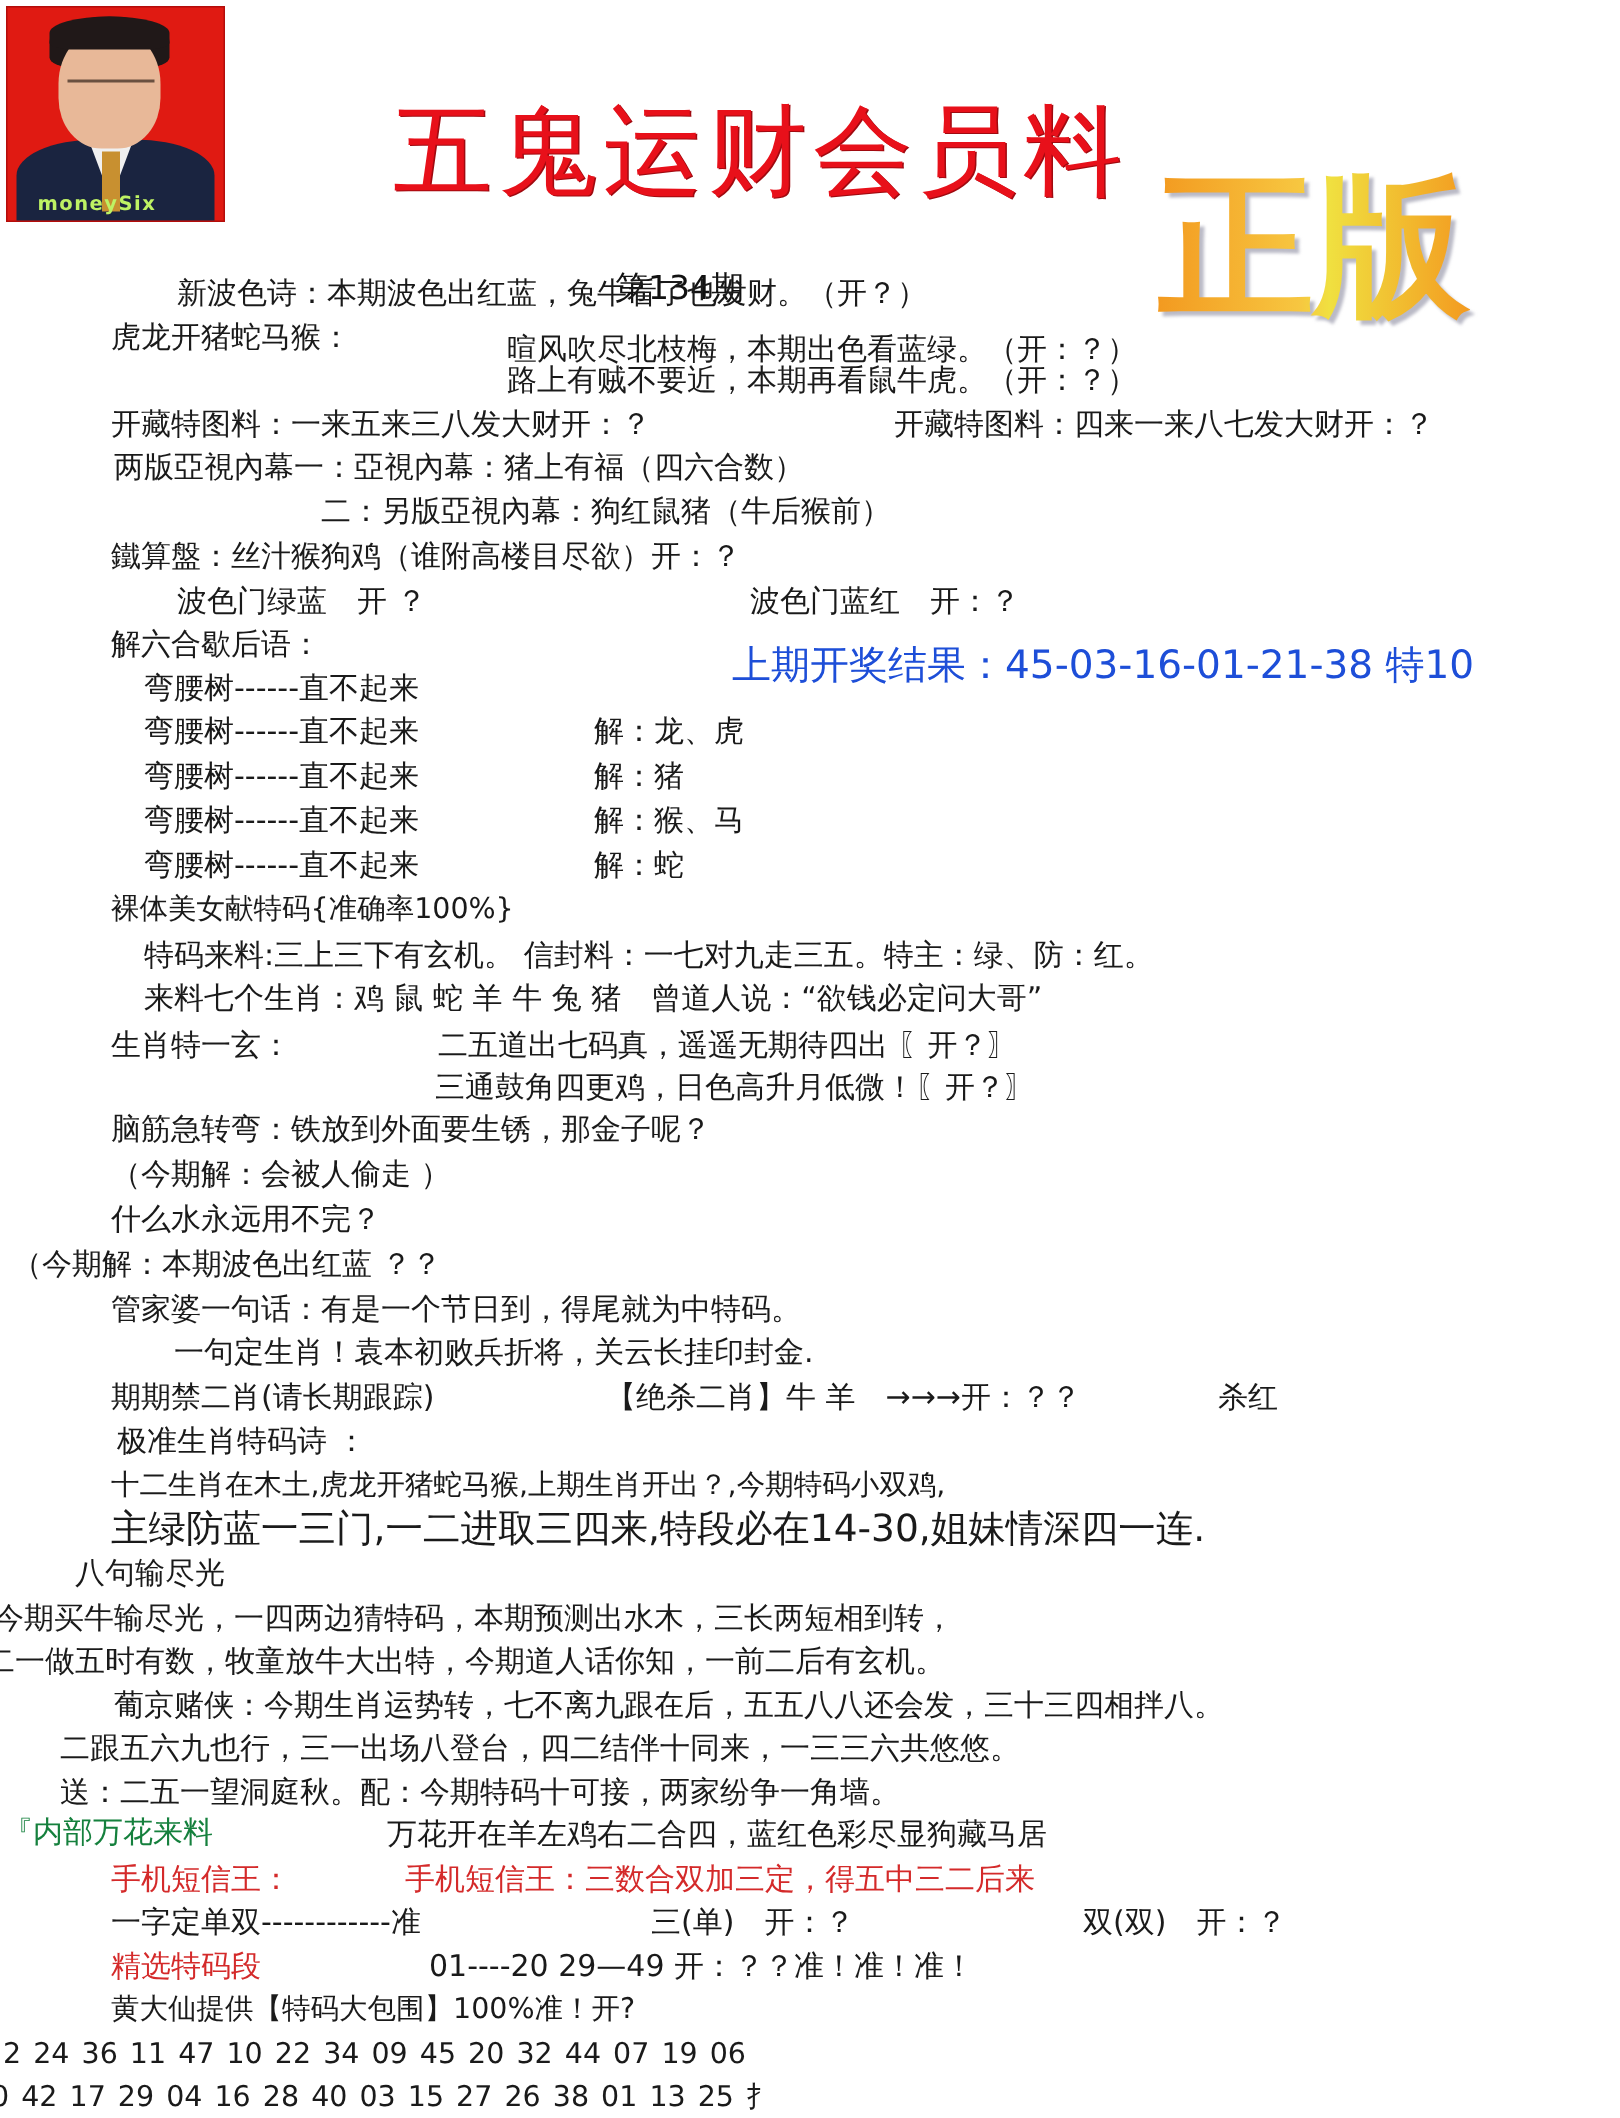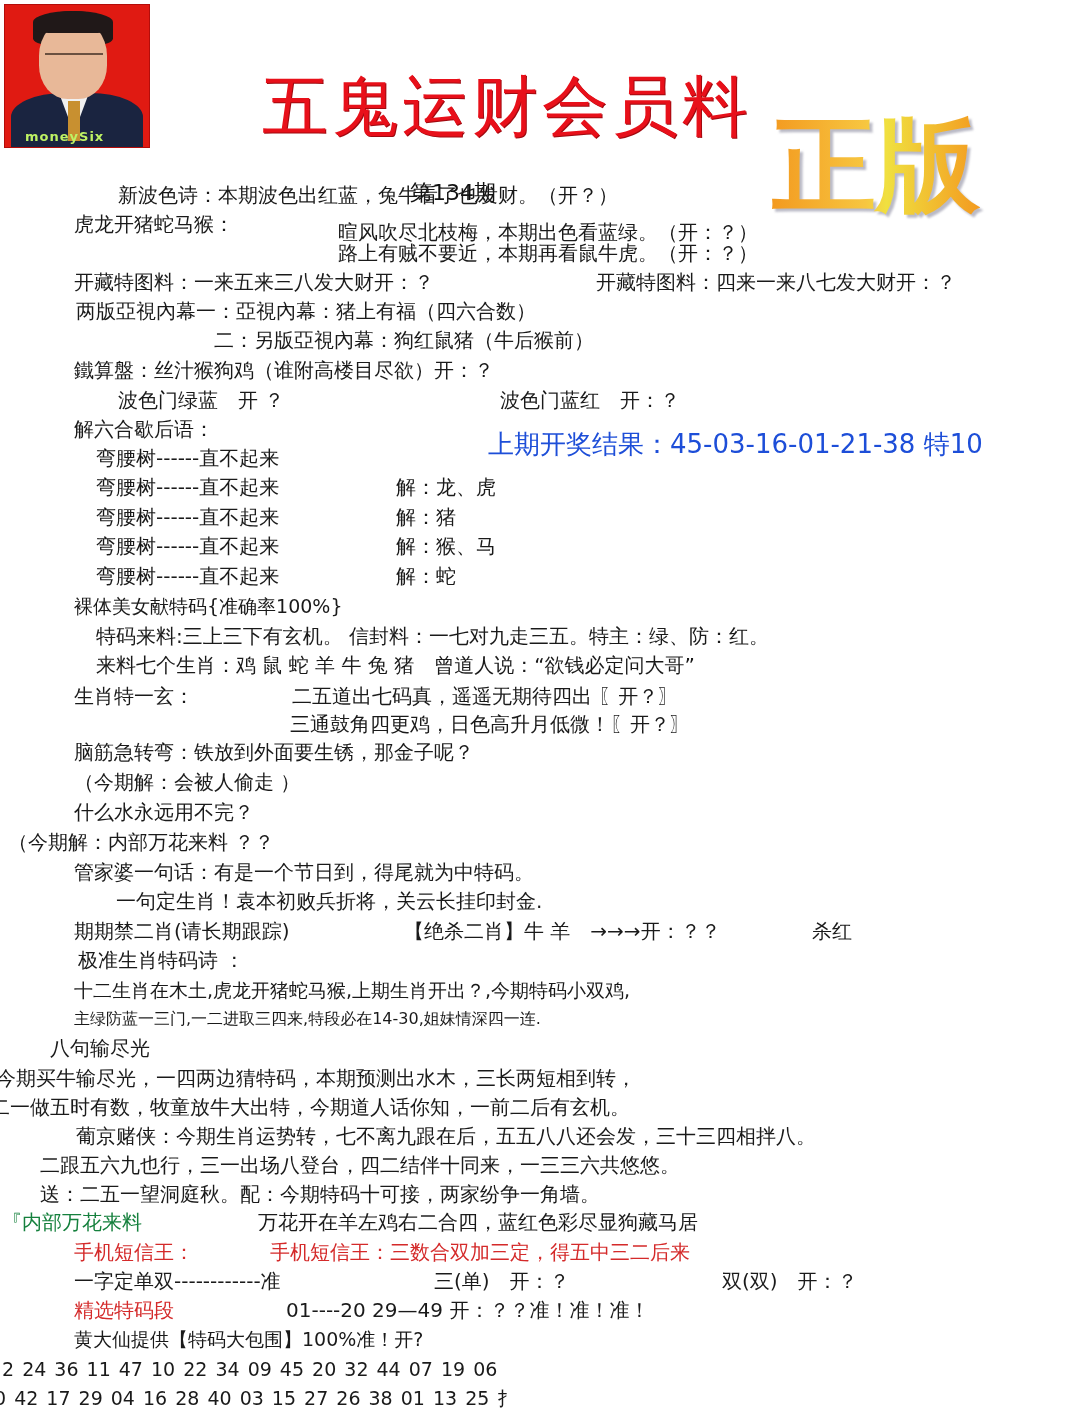--- a/index.html
+++ b/index.html
@@ -42,21 +42,21 @@
       position: absolute; left: 63px; top: 96px; width: 12px; height: 40px;
       background: #c89030;
     }
     .photo .logo {
       position: absolute; left: 20px; top: 124px; font-size: 13px; font-weight: bold;
       color: #bef264; letter-spacing: 1px; font-family: "DejaVu Sans", sans-serif;
     }
 
     .title {
       left: 262px; top: 66px; font-size: 66px; line-height: 80px; color: #e8101a;
-      font-family: Liberation Sans, sans-serif; letter-spacing: 4px;
+      font-family: Liberation Mono, monospace; letter-spacing: 4px;
       text-shadow: 1px 1px 0 #a00a10;
     }
     .issue { left: 410px; top: 150px; font-size: 22px; line-height: 26px; color: #111; margin-top: 30px; }
     .zhengban {
       left: 772px; top: 88px; font-size: 104px; line-height: 130px; font-weight: bold;
       font-family: Liberation Sans, sans-serif;
       color: #f5a623;
       background: linear-gradient(90deg, #f39a20 0%, #f7c640 45%, #f0e040 55%, #f39a20 100%);
       -webkit-background-clip: text; background-clip: text; -webkit-text-fill-color: transparent;
       filter: drop-shadow(3px 3px 1px rgba(140,140,160,0.6));
@@ -109,29 +109,29 @@
 
 <div class="abs line" style="left:74px;top:594px;font-size:19px">裸体美女献特码{准确率100%}</div>
 <div class="abs line" style="left:96px;top:624px">特码来料:三上三下有玄机。 信封料：一七对九走三五。特主：绿、防：红。</div>
 <div class="abs line" style="left:96px;top:653px">来料七个生肖：鸡 鼠 蛇 羊 牛 兔 猪　曾道人说：“欲钱必定问大哥”</div>
 <div class="abs line" style="left:74px;top:684px">生肖特一玄：</div>
 <div class="abs line" style="left:292px;top:684px">二五道出七码真，遥遥无期待四出 〖开？〗</div>
 <div class="abs line" style="left:290px;top:712px">三通鼓角四更鸡，日色高升月低微！〖开？〗</div>
 <div class="abs line" style="left:74px;top:740px">脑筋急转弯：铁放到外面要生锈，那金子呢？</div>
 <div class="abs line" style="left:74px;top:770px">（今期解：会被人偷走 ）</div>
 <div class="abs line" style="left:74px;top:800px">什么水永远用不完？</div>
-<div class="abs line" style="left:8px;top:830px">（今期解：内部万花来料 ？？</div>
+<div class="abs line" style="left:8px;top:830px">（今期解：本期波色出红蓝 ？？</div>
 <div class="abs line" style="left:74px;top:860px">管家婆一句话：有是一个节日到，得尾就为中特码。</div>
 <div class="abs line" style="left:116px;top:889px">一句定生肖！袁本初败兵折将，关云长挂印封金.</div>
 <div class="abs line" style="left:74px;top:919px">期期禁二肖(请长期跟踪)</div>
 <div class="abs line" style="left:404px;top:919px">【绝杀二肖】牛 羊　→→→开：？？</div>
 <div class="abs line" style="left:812px;top:919px">杀红</div>
 <div class="abs line" style="left:78px;top:948px">极准生肖特码诗 ：</div>
 <div class="abs line" style="left:74px;top:978px;font-size:19px">十二生肖在木土,虎龙开猪蛇马猴,上期生肖开出？,今期特码小双鸡,</div>
-<div class="abs line" style="left:74px;top:1007px;font-size:16px">主绿防蓝一三门,一二进取三四来,特段必在14-30,姐妹情深四一连.</div>
+<div class="abs line" style="left:74px;top:1007px;font-size:25px">主绿防蓝一三门,一二进取三四来,特段必在14-30,姐妹情深四一连.</div>
 <div class="abs line" style="left:50px;top:1036px">八句输尽光</div>
 <div class="abs line" style="left:-4px;top:1066px">今期买牛输尽光，一四两边猜特码，本期预测出水木，三长两短相到转，</div>
 <div class="abs line" style="left:-10px;top:1095px">二一做五时有数，牧童放牛大出特，今期道人话你知，一前二后有玄机。</div>
 <div class="abs line" style="left:76px;top:1124px">葡京赌侠：今期生肖运势转，七不离九跟在后，五五八八还会发，三十三四相拌八。</div>
 <div class="abs line" style="left:40px;top:1153px">二跟五六九也行，三一出场八登台，四二结伴十同来，一三三六共悠悠。</div>
 <div class="abs line" style="left:40px;top:1182px">送：二五一望洞庭秋。配：今期特码十可接，两家纷争一角墙。</div>
 <div class="abs line red" style="left:2px;top:1210px">『内部万花来料</div>
 <div class="abs line" style="left:258px;top:1210px">万花开在羊左鸡右二合四，蓝红色彩尽显狗藏马居</div>
 <div class="abs line dred" style="left:74px;top:1240px">手机短信王：</div>
 <div class="abs line dred" style="left:270px;top:1240px">手机短信王：三数合双加三定，得五中三二后来</div>

